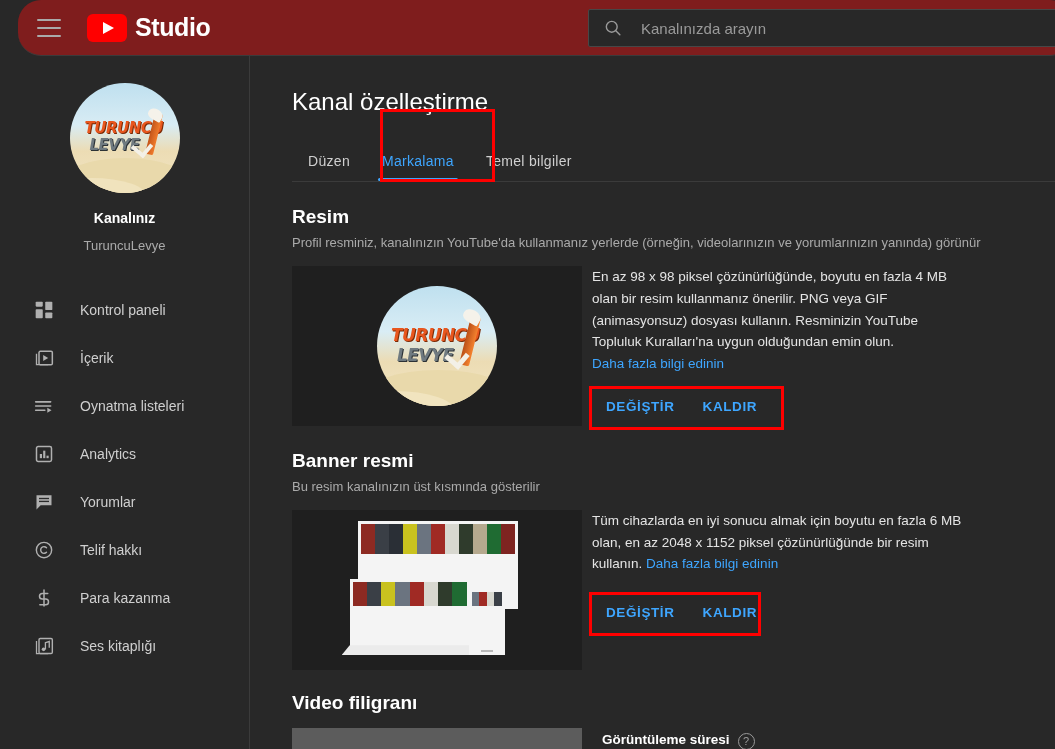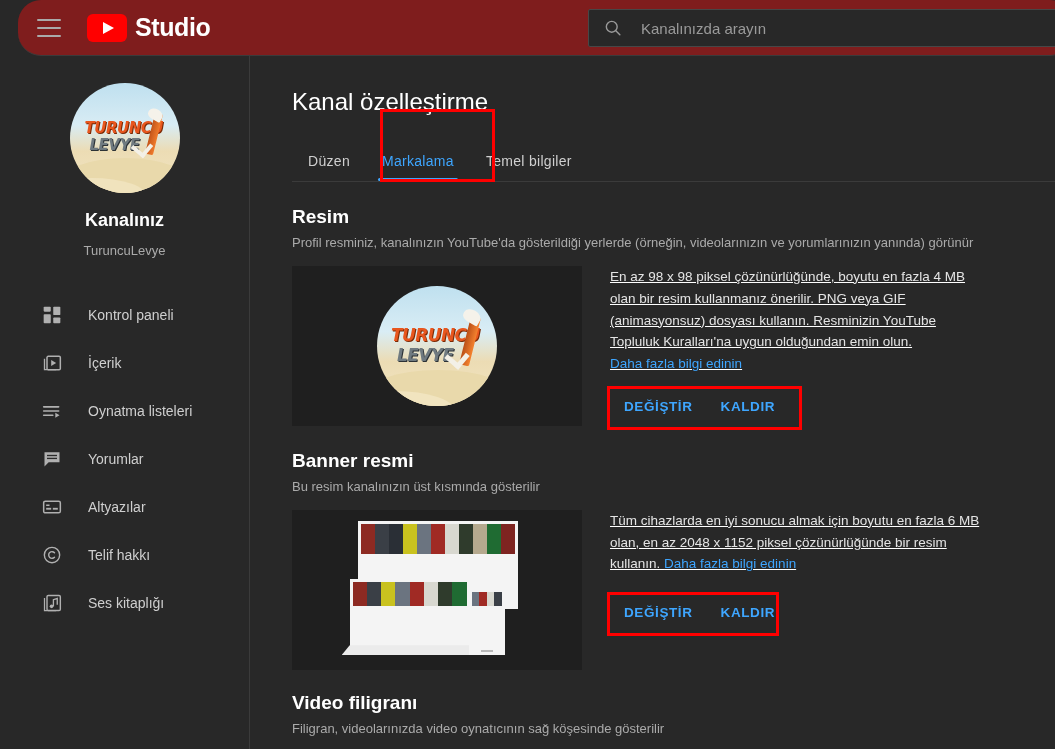--- a/index.html
+++ b/index.html
@@ -88,26 +88,26 @@
   }
   .av-bar-tip{
     position:absolute; right:17px; top:26px; width:15px; height:11px;
     background:#f5f2ea; border-radius:50% 50% 10% 40%; transform:rotate(30deg);
   }
   .av-check{
     position:absolute; right:30px; top:56px; width:16px; height:16px;
     border-right:4px solid #f3f0e7; border-bottom:4px solid #f3f0e7;
     transform:rotate(40deg);
   }
-  .chan-title{ font-size:18px; font-weight:bold; margin-top:17px; color:#fff; }
+  .chan-title{ font-size:14px; font-weight:bold; margin-top:17px; color:#fff; }
   .chan-sub{ font-size:13px; color:#aaa; margin-top:12px; }
 
   .nav{ margin-top:33px; }
   .nav-item{
-    display:flex; align-items:center; height:48px; padding-left:40px;
+    display:flex; align-items:center; height:48px; padding-left:32px;
     cursor:pointer; color:#cfcfcf;
   }
   .nav-item .ic{ width:24px; height:24px; flex:0 0 24px; display:flex; align-items:center; justify-content:center;}
   .nav-item .lbl{ margin-left:24px; font-size:14px; }
   .nav-item.active{ background:#323232; color:#ff4e45; }
   .nav-item.active .lbl{ color:#ff4e45; }
 
   
   .main{
     position:absolute; top:56px; left:268px; width:804px; height:693px;
@@ -166,21 +166,21 @@
   }
   .p-dune{
     position:absolute; left:-12%; bottom:-16%; width:125%; height:46%;
     background:#e9d9ab; border-radius:50% 50% 0 0;
   }
   .p-dune2{
     position:absolute; left:-35%; bottom:-22%; width:100%; height:34%;
     background:#f1e4bf; border-radius:50% 50% 0 0;
   }
 
-  .side-info{ margin-left:28px; width:375px;text-decoration:underline; }
+  .side-info{ margin-left:10px; width:375px; }
   .side-text{ font-size:13.5px; color:#e4e4e4; line-height:1.62; }
   .link{ color:#3ea6ff; cursor:pointer; }
   .btn-row{
     display:inline-flex; align-items:center; margin-top:14px; position:relative;
   }
   .btn{
     color:#3ea6ff; font-size:13.5px; font-weight:bold; letter-spacing:0.6px;
     padding:10px 14px; cursor:pointer; text-transform:uppercase;
   }
   .annot{
@@ -297,54 +297,63 @@
         <svg width="20" height="20" viewBox="0 0 24 24" stroke="#b0b0b0" stroke-width="1.9" stroke-linecap="round">
           <line x1="2" y1="7" x2="20" y2="7"></line>
             <line x1="2" y1="12" x2="20" y2="12"></line>
             <line x1="2" y1="17" x2="13" y2="17"></line>
           <polygon points="16,14 21,17 16,20" fill="#b0b0b0" stroke="none"></polygon>
         </svg>
       </span>
       <span class="lbl">Oynatma listeleri</span>
     </div>
 
+    <div class="nav-item">
+      <span class="ic">
+        <svg width="20" height="20" viewBox="0 0 24 24" fill="none" stroke="#b0b0b0" stroke-width="1.8">
+          <rect x="3" y="3" width="18" height="18" rx="2"></rect>
+          <rect x="7" y="12" width="2.6" height="5" fill="#b0b0b0" stroke="none"></rect>
+          <rect x="11" y="8" width="2.6" height="9" fill="#b0b0b0" stroke="none"></rect>
+          <rect x="15" y="14" width="2.6" height="3" fill="#b0b0b0" stroke="none"></rect>
+        </svg>
+      </span>
+      <span class="lbl">Analytics</span>
+    </div>
 
     <div class="nav-item">
       <span class="ic">
         <svg width="20" height="20" viewBox="0 0 24 24" fill="#b0b0b0">
           <path d="M3 4h18v12H8l-5 5z"></path>
           <rect x="6" y="7" width="12" height="1.6" fill="#2b2b2b"></rect>
           <rect x="6" y="10.5" width="12" height="1.6" fill="#2b2b2b"></rect>
         </svg>
       </span>
       <span class="lbl">Yorumlar</span>
     </div>
 
-    <div class="nav-item">
-      <span class="ic">
-        <svg width="20" height="20" viewBox="0 0 24 24" fill="none" stroke="#b0b0b0" stroke-width="1.8">
-          <rect x="2" y="5" width="20" height="14" rx="2"></rect>
-          <rect x="5" y="13" width="6" height="2.2" fill="#b0b0b0" stroke="none"></rect>
-          <rect x="13" y="13" width="6" height="2.2" fill="#b0b0b0" stroke="none"></rect>
-          <rect x="5" y="9" width="4" height="1.8" fill="#b0b0b0" stroke="none"></rect>
-        </svg>
-      </span>
-      <span class="lbl">Altyazılar</span>
-    </div>
 
     <div class="nav-item">
       <span class="ic">
         <svg width="20" height="20" viewBox="0 0 24 24" fill="none" stroke="#b0b0b0" stroke-width="1.7">
           <circle cx="12" cy="12" r="9.2"></circle>
           <path d="M15 9.3a4 4 0 1 0 0 5.4" stroke-linecap="round"></path>
         </svg>
       </span>
       <span class="lbl">Telif hakkı</span>
     </div>
 
+    <div class="nav-item">
+      <span class="ic">
+        <svg width="20" height="20" viewBox="0 0 24 24" fill="none" stroke="#b0b0b0" stroke-width="1.8" stroke-linecap="round">
+          <line x1="12" y1="2.5" x2="12" y2="21.5"></line>
+          <path d="M16.5 6.5H10a3.4 3.4 0 0 0 0 6.8h4a3.4 3.4 0 0 1 0 6.8H7"></path>
+        </svg>
+      </span>
+      <span class="lbl">Para kazanma</span>
+    </div>
 
 
     <div class="nav-item">
       <span class="ic">
         <svg width="20" height="20" viewBox="0 0 24 24" fill="none" stroke="#b0b0b0" stroke-width="1.7">
           <rect x="6" y="3" width="16" height="18" rx="1.5"></rect>
           <path d="M3 6v15h14" stroke-width="1.5"></path>
           <circle cx="11.5" cy="16" r="2.2" fill="#b0b0b0" stroke="none"></circle>
           <path d="M13.7 16V8l4.6-1.4V14" stroke-width="1.6"></path>
         </svg>
@@ -361,21 +370,21 @@
 
   <div class="tabs">
     <div class="tab">Düzen</div>
     <div class="tab active">Markalama</div>
     <div class="tab">Temel bilgiler</div>
     <div class="annot" style="left:88px; top:-31px; width:115px; height:73px;"></div>
   </div>
 
   <div class="section">
     <div class="sec-title">Resim</div>
-    <div class="sec-desc">Profil resminiz, kanalınızın YouTube'da gösterildiği yerlerde (örneğin, videolarınızın ve yorumlarınızın yanında) görünür</div>
+    <div class="sec-desc">Profil resminiz, kanalınızın YouTube'da kullanmanız yerlerde (örneğin, videolarınızın ve yorumlarınızın yanında) görünür</div>
 
     <div class="sec-body">
       <div class="img-box">
         <div class="prof-circle">
           <div class="p-dune"></div>
           <div class="p-dune2"></div>
           <div class="p-t1">TURUNCU</div>
           <div class="p-t2">LEVYE</div>
           <div class="p-bar"></div>
           <div class="p-tip"></div>
@@ -455,21 +464,20 @@
           <div class="btn">DEĞİŞTİR</div>
           <div class="btn">KALDIR</div>
           <div class="annot" style="left:-3px; top:-3px; width:172px; height:44px;"></div>
         </div>
       </div>
     </div>
   </div>
 
   <div class="section" style="margin-top:22px;">
     <div class="sec-title">Video filigranı</div>
-    <div class="sec-desc">Filigran, videolarınızda video oynatıcının sağ köşesinde gösterilir</div>
 
     <div class="sec-body" style="margin-top:12px;">
       <div class="wm-box"></div>
       <div class="wm-right">
         <div class="wm-label">Görüntüleme süresi</div>
         <div class="help-ic">?</div>
       </div>
     </div>
   </div>
 

